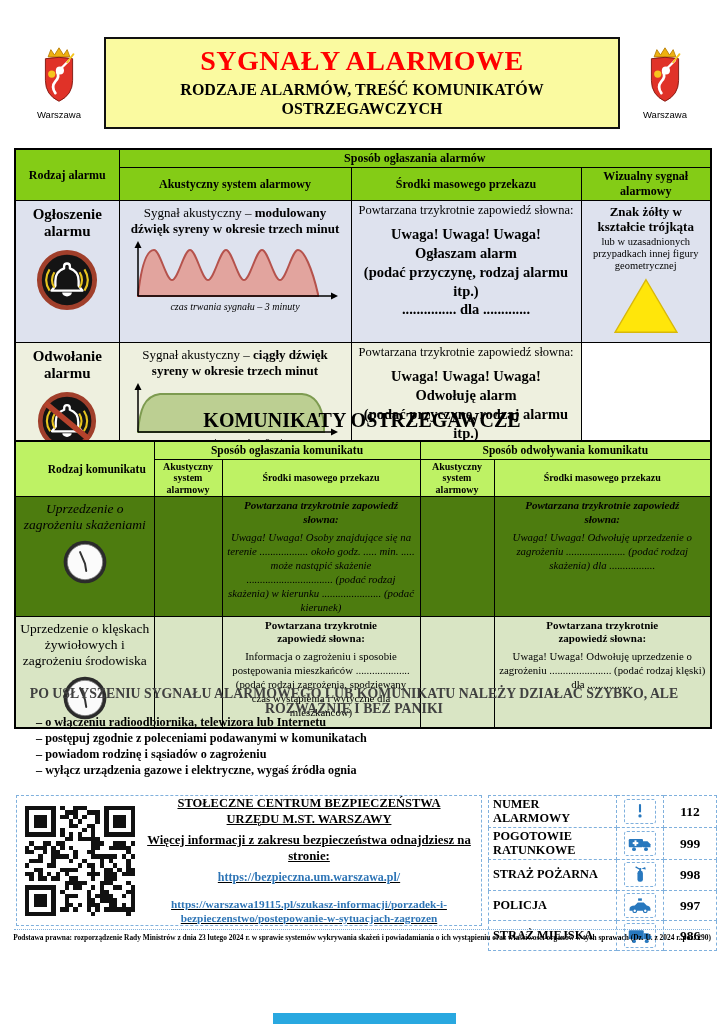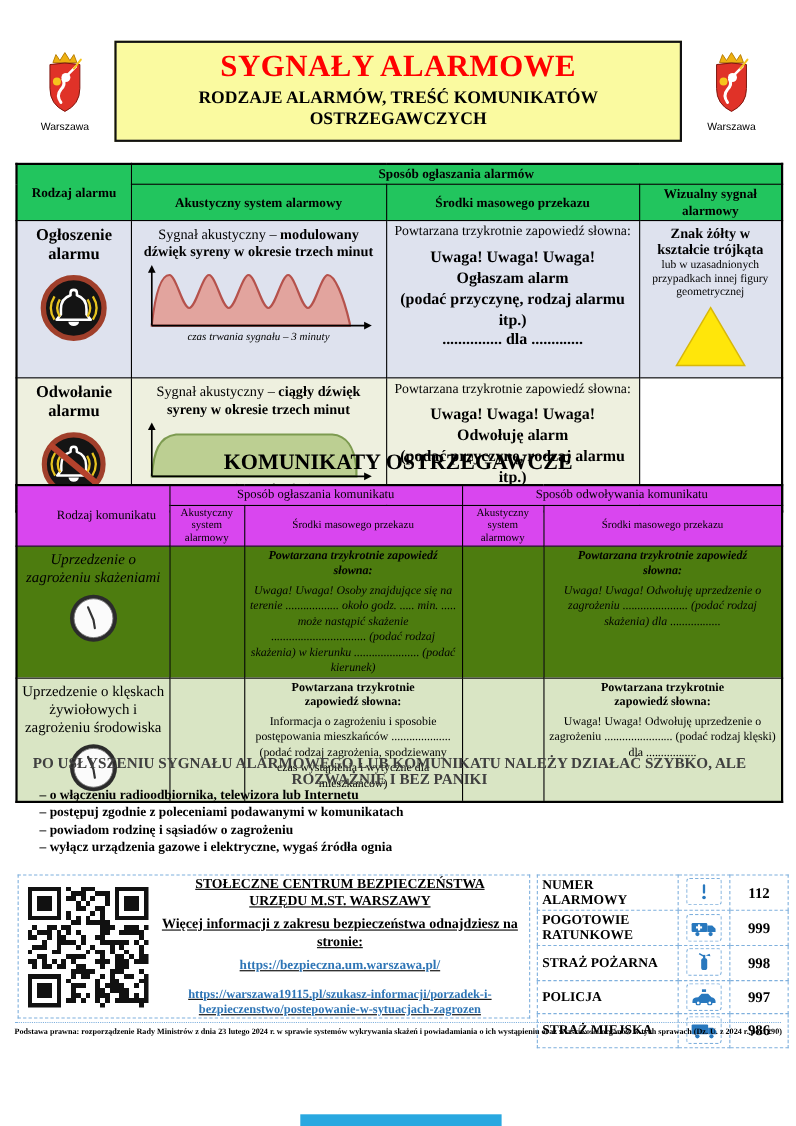--- a/index.html
+++ b/index.html
@@ -12,42 +12,42 @@
   .crest-label{font-family:"Liberation Sans","DejaVu Sans",sans-serif;font-size:9.5px;margin-top:1px;}
   .title-box{width:516px;border:2.5px solid #111;background:#FAFAA0;text-align:center;
              padding:7px 6px 8px;box-sizing:border-box;}
   .main-title{color:#FF0000;font-weight:bold;font-size:28px;letter-spacing:.5px;line-height:1.1;}
   .sub-title{font-weight:bold;font-size:16px;line-height:1.22;max-width:380px;margin:3px auto 0;}
   
   table{border-collapse:collapse;table-layout:fixed;}
   .t1,.t2{position:absolute;left:14px;width:696px;border:2px solid #000;}
   .t1 th,.t1 td,.t2 th,.t2 td{border:1px solid #000;padding:2px 4px;vertical-align:top;box-sizing:border-box;}
   .t1{top:148px;}
-  .t1 th{background:#22c55e;font-size:12px;font-weight:bold;text-align:center;vertical-align:middle;padding:1px 2px;}
+  .t1 th{background:#84cc16;font-size:12px;font-weight:bold;text-align:center;vertical-align:middle;padding:1px 2px;}
   .t1 .hdr1 th{height:17px;} .t1 .hdr2 th{height:17px;}
   .row-announce td{background:#DEE2EE;height:121px;}
   .row-cancel td{background:#EEF0DF;height:101px;}
   .row-cancel td.visual-cell{background:#fff;}
   .type-cell{text-align:center;vertical-align:middle;}
   .type-name{font-weight:bold;font-size:15px;line-height:1.15;margin:3px 0 8px;}
   .sig-cell{text-align:center;}
   .sig-text{font-size:13px;line-height:1.2;margin:2px 2px 2px;}
   .chart{display:block;margin:2px auto 0;}
   .chart-caption{font-style:italic;font-size:10px;text-align:center;margin-top:-1px;}
   .media-cell{text-align:center;vertical-align:middle;}
   .media-intro{font-size:12.5px;margin-bottom:7px;}
   .media-line{font-weight:bold;font-size:14.5px;line-height:1.3;}
   .visual-cell{text-align:center;}
   .visual-bold{font-weight:bold;font-size:13px;line-height:1.15;margin-top:2px;}
   .visual-rest{font-size:10.5px;line-height:1.15;margin:1px 2px 4px;}
   
   .sec2-title{position:absolute;top:409px;left:0;right:0;text-align:center;
               font-weight:bold;font-size:20px;}
   .t2{top:440px;}
-  .t2 th{background:#d946ef;font-weight:normal;text-align:center;vertical-align:middle;}
+  .t2 th{background:#bef264;font-weight:bold;text-align:center;vertical-align:middle;}
   .t2 .hdr1 th{font-size:11.5px;height:18px;}
   .t2 .hdr2 th{font-size:10px;height:37px;line-height:1.15;padding:1px 2px;}
   .t2 .col-type-h{font-size:13px;padding-left:28px;}
   .k-row1 td{background:#4d7c0f;height:97px;font-style:italic;}
   .k-row2 td{background:#D9E5C4;height:91px;}
   .k-name-cell{text-align:center;vertical-align:middle;}
   .k-name{font-size:13.5px;line-height:1.2;margin:2px 0 6px;}
   .k-cell{text-align:center;vertical-align:middle;}
   .k-title{font-weight:bold;font-size:11px;line-height:1.25;max-width:160px;margin:0 auto 3px;}
   .k-body{font-size:10.8px;line-height:1.3;}

